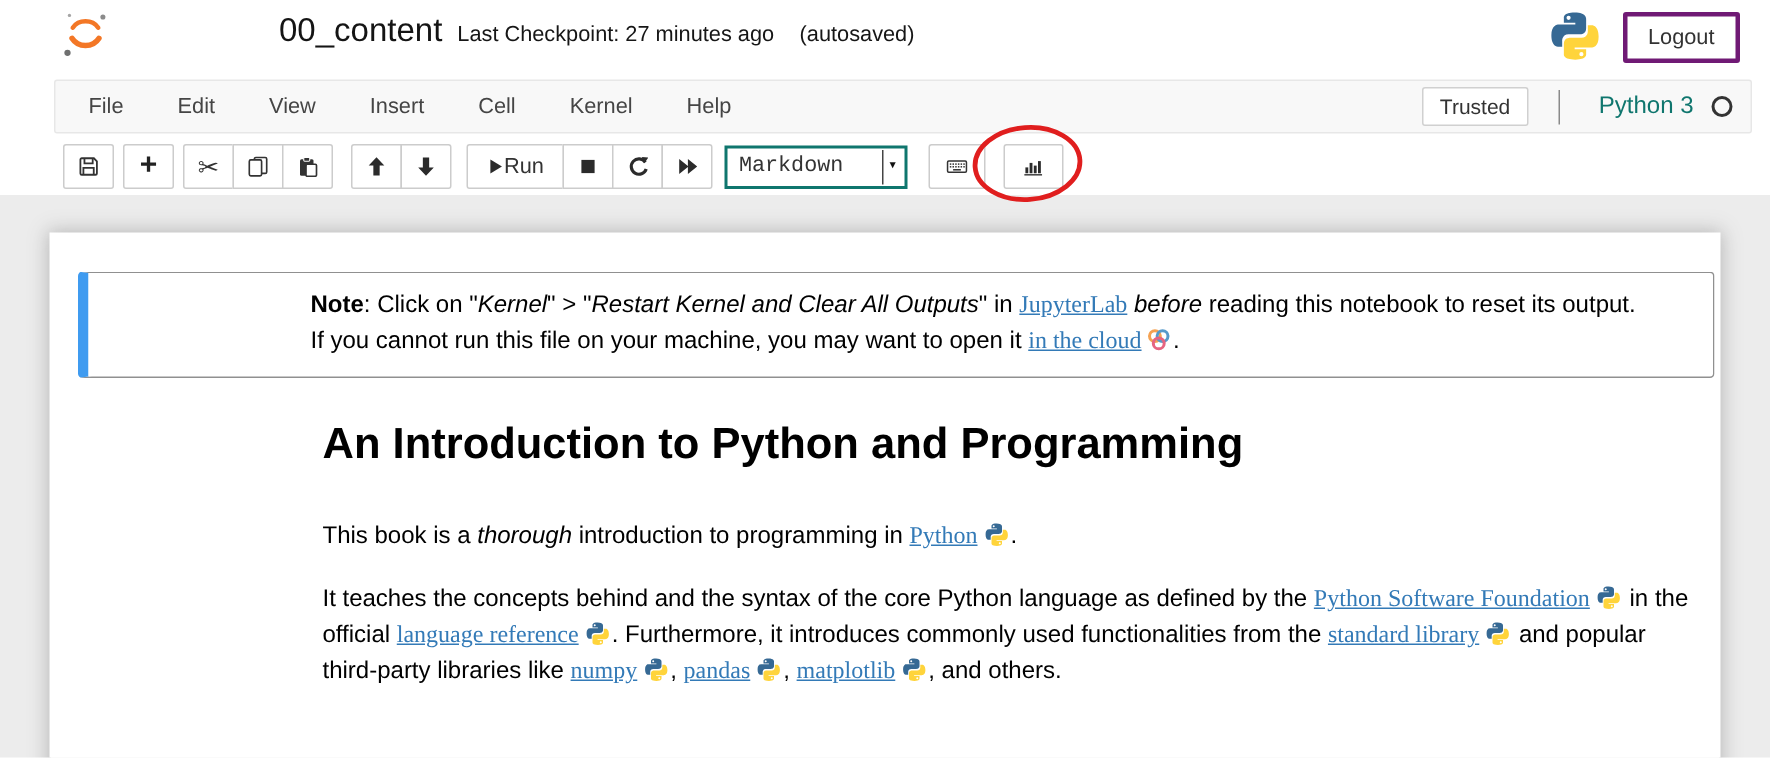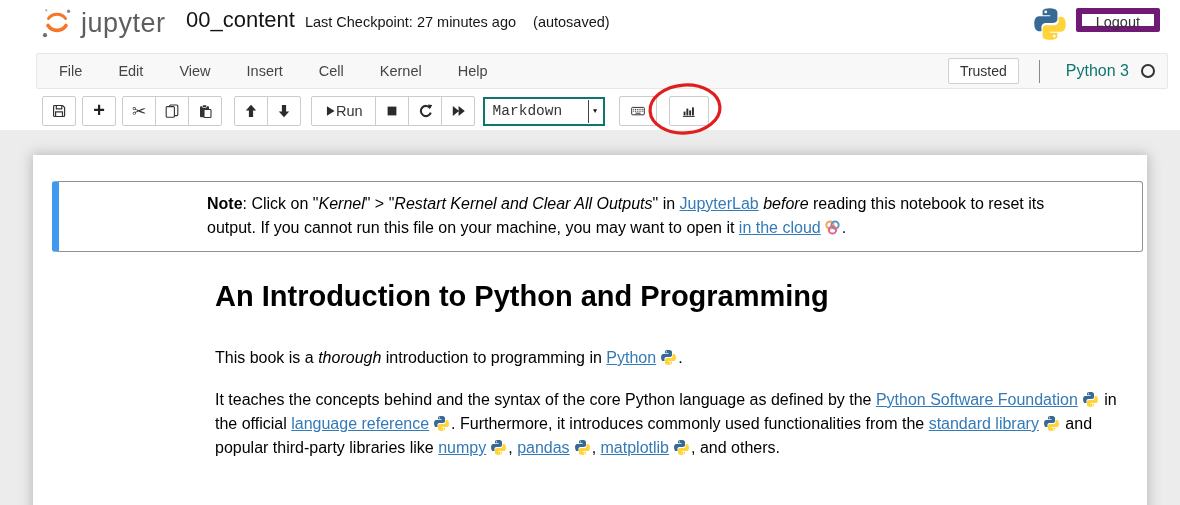--- a/index.html
+++ b/index.html
@@ -14,23 +14,23 @@
 
   
   .brand { position:absolute; left:40px; top:6px; display:flex; align-items:center; cursor:pointer; }
   .brand-text { font-size:27px; color:#5e5e5e; margin-left:7px; letter-spacing:.5px; }
   .titlebar { position:absolute; left:186px; top:7px; display:flex; align-items:baseline; }
   .nb-title { font-size:22px; color:#141414; cursor:pointer; }
   .checkpoint { font-size:14.5px; color:#161616; margin-left:10px; }
   .autosaved  { font-size:14.5px; color:#161616; margin-left:17px; }
   .py-big { position:absolute; right:112px; top:6px; }
   .logout-btn {
-    position:absolute; right:20px; top:8px; height:24px; padding:0 14px;
+    position:absolute; right:20px; top:8px; height:34px; padding:0 14px;
     font-family:inherit; font-size:14.5px; color:#333; background:#fff;
-    border:6px solid #701a75; border-radius:2px; cursor:pointer;
+    border:3px solid #701a75; border-radius:2px; cursor:pointer;
   }
 
   
   .menubar {
     position:absolute; top:53px; left:36px; width:1132px; height:36px;
     background:#f8f8f8; border:1px solid #e7e7e7; border-radius:2px;
     display:flex; align-items:center;
   }
   .menus { display:flex; margin-left:4px; }
   .menu-item { padding:8px 18px; font-size:14.5px; color:#454545; cursor:pointer; }
@@ -75,21 +75,21 @@
   }
   .note {
     margin:26px 0 0 19px; width:1091px;
     border:1px solid #909090; border-left:7px solid #3f9bf0; border-radius:3px;
     padding:10px 46px 11px 148px;
     font-size:16px; line-height:24px;
   }
   .nb-h1 { margin:28px 24px 0 182px; font-size:29px; line-height:32px; font-weight:700; color:#000; }
   .para1 { margin:34px 24px 0 182px; font-size:16px; line-height:24px; }
   .para2 { margin:18px 24px 0 182px; font-size:16px; line-height:24px; width:912px; }
-  a.link { color:#337ab7; text-decoration:underline; cursor:pointer; }
+  a.link { color:#337ab7; text-decoration:underline; cursor:pointer;font-family:Liberation Serif, serif; }
   i { font-style:italic; }
   b { font-weight:bold; }
   .pyicon { width:17px; height:17px; vertical-align:-3px; margin:0 1px 0 4px; }
   .binder { width:17px; height:17px; vertical-align:-3px; margin:0 1px 0 3px; }
   .defs { position:absolute; width:0; height:0; overflow:hidden; }
 </style>
 </head>
 <body>
 
 <svg class="defs" aria-hidden="true">
@@ -110,21 +110,20 @@
 
   <div>
     <div class="brand">
       <svg width="34" height="34" viewBox="0 0 34 34">
         <path d="M8.5 12.5 A10 9 0 0 1 25.5 12.5" stroke="#F37726" stroke-width="3" fill="none" stroke-linecap="round"></path>
         <path d="M8 19.5 A10.5 10 0 0 0 26 19.5" stroke="#F37726" stroke-width="3.6" fill="none" stroke-linecap="round"></path>
         <circle cx="28.6" cy="5.3" r="1.7" fill="#8b8b8b"></circle>
         <circle cx="5" cy="29.2" r="2.1" fill="#6f7070"></circle>
         <circle cx="6.3" cy="4.3" r="1.1" fill="#a5a5a5"></circle>
       </svg>
-      <span class="brand-text">jupyter</span>
     </div>
     <div class="titlebar">
       <span class="nb-title">00_content</span>
       <span class="checkpoint">Last Checkpoint: 27 minutes ago</span>
       <span class="autosaved">(autosaved)</span>
     </div>
     <svg class="py-big" width="36" height="36" viewBox="0 0 16 16">
         <use href="#py-def"></use>
       </svg>
     <button class="logout-btn">Logout</button>

